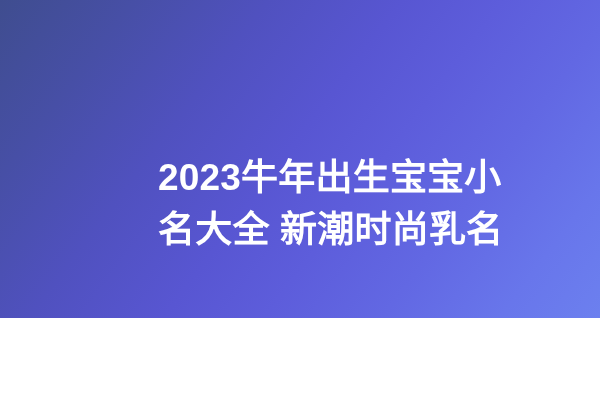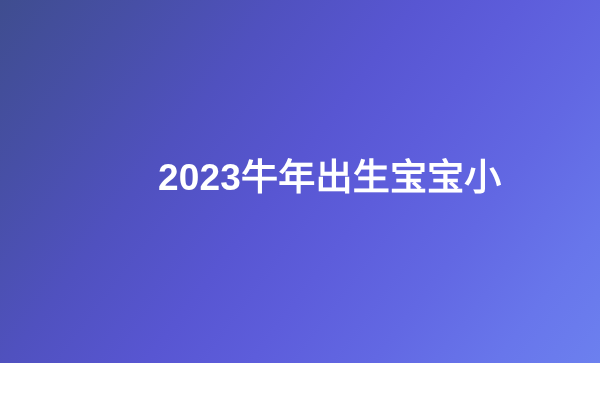--- a/index.html
+++ b/index.html
@@ -5,21 +5,21 @@
 <style>
   html, body {
     margin: 0;
     padding: 0;
     background: #ffffff;
   }
 
   .banner {
     position: relative;
     width: 600px;
-    height: 363px;
+    height: 318px;
     overflow: hidden;
     box-sizing: border-box;
     
     background-color: #5a5ad8;
     background-image: linear-gradient(
       127deg,
       #3f4d8f 0%,
       #474fa6 16%,
       #5051bf 32%,
       #5856d2 48%,
@@ -48,15 +48,16 @@
     white-space: pre;
   }
 </style>
 </head>
 <body>
 
 <div class="banner">
 
   <div class="title-block">
     <span class="title-line">2023牛年出生宝宝小</span>
+    <span class="title-line">名大全 新潮时尚乳名</span>
   </div>
 
 </div>
 
 </body></html>

